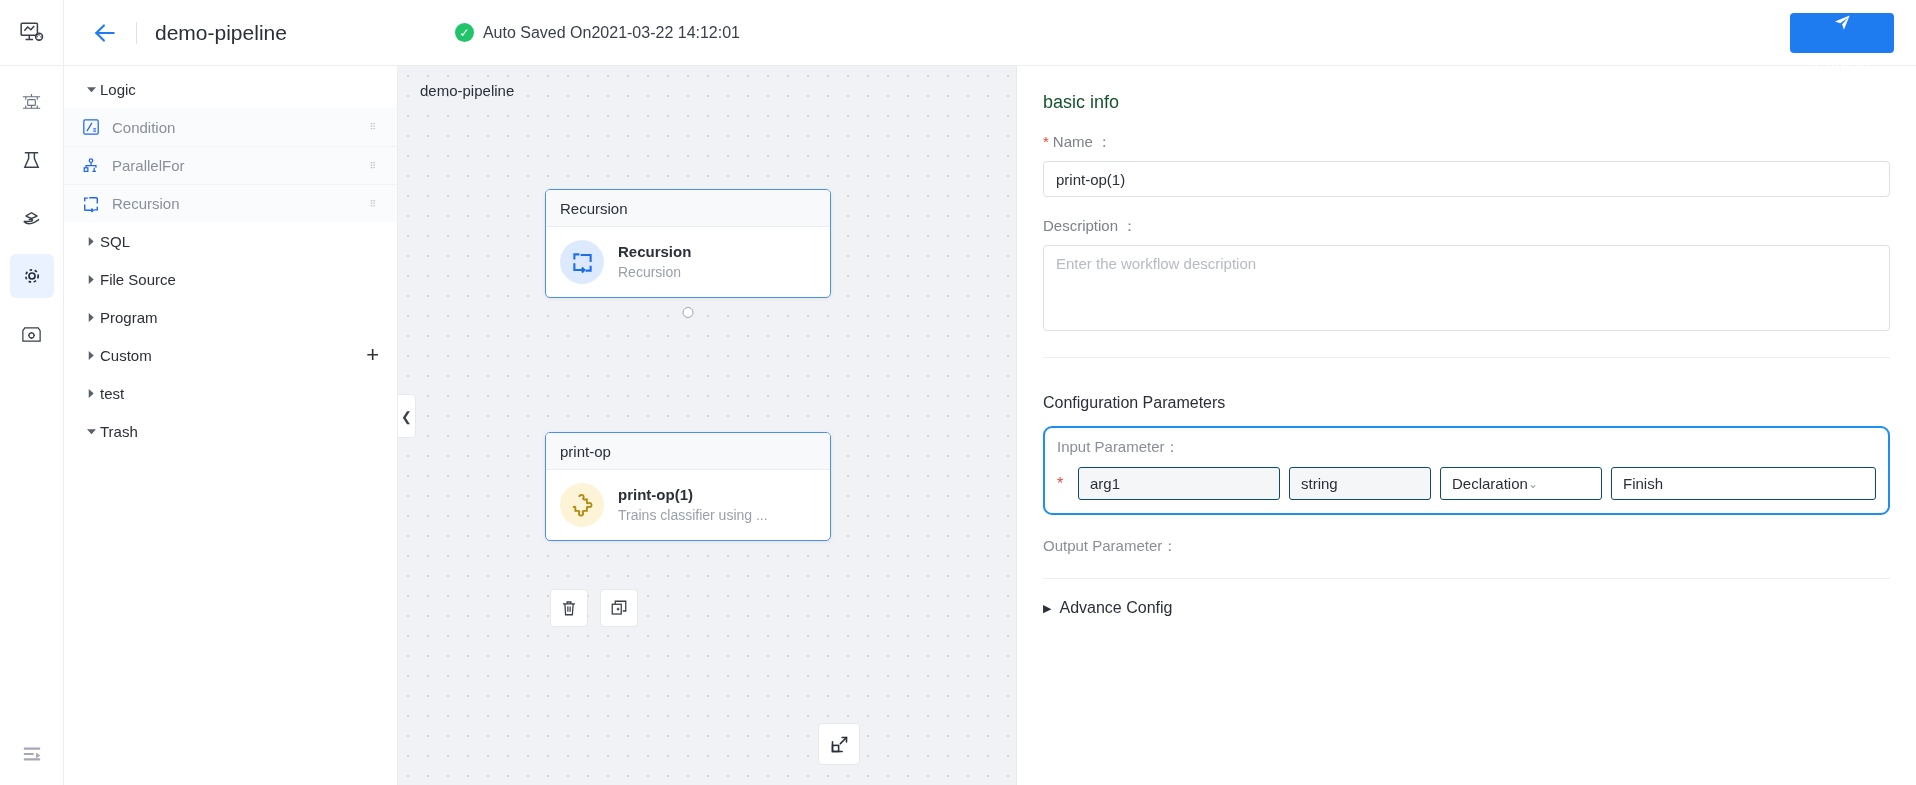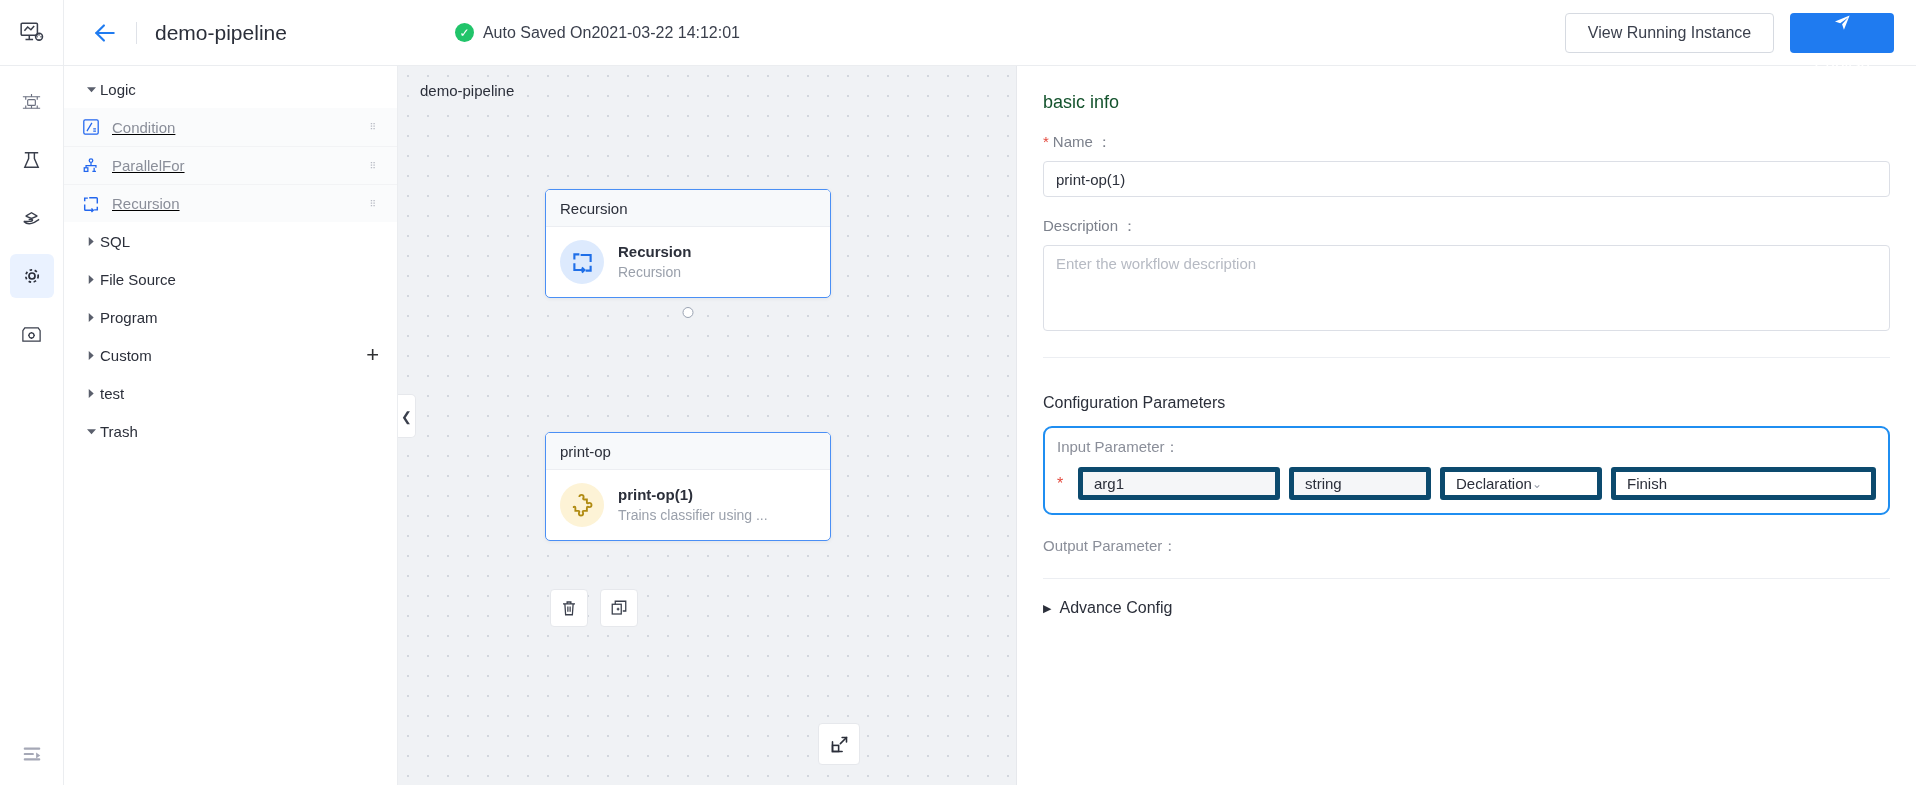--- a/index.html
+++ b/index.html
@@ -47,21 +47,21 @@
   .search-ico { color: #a8abb5; display:flex; }
 
   .tree { flex: 1; overflow: hidden; padding-top: 4px; }
   .tree-group {
     height: 38px; display: flex; align-items: center; padding: 0 18px;
     font-size: 15px; color: #2b2f3a; cursor: pointer; position: relative;
   }
   .caret { width: 18px; display:flex; align-items:center; justify-content:center; color:#5a5f6c; }
   .tree-leaf {
     height: 38px; display:flex; align-items:center; padding: 0 18px 0 18px;
-    cursor: grab; position: relative; background: #fafbfc; text-decoration: underline;
+    cursor: grab; position: relative; background: #fafbfc;
   }
   .tree-leaf + .tree-leaf { border-top: 1px solid #f2f3f5; }
   .leaf-ico { width: 26px; display:flex; align-items:center; color:#2266ee; }
   .leaf-label { font-size: 15px; color: #8a8e99; margin-left: 4px; }
   .drag-dots { position: absolute; right: 20px; top: 50%; transform: translateY(-50%);
                color:#b8bbc4; letter-spacing: 1px; line-height: 7px; font-size: 9px; }
   .plus-btn { position:absolute; right: 18px; top: 50%; transform: translateY(-50%);
               font-size: 22px; color:#303133; line-height: 1; cursor: pointer; }
 
   
@@ -164,21 +164,21 @@
     padding: 9px 12px; font-size: 15px; color:#2b2f3a; outline:none; resize: none;
     font-family:"Liberation Sans", sans-serif;
   }
   .txt-area::placeholder, .txt-input::placeholder { color:#b6bac3; }
   .sec-divider { height:1px; background:#eceef2; margin: 22px 0 0 0; }
   .cfg-title { font-size: 16px; color:#2b2f3a; margin: 36px 0 14px 0; }
   .param-box { border: 2.5px solid #1f8ef1; border-radius: 9px; padding: 10px 12px 13px 12px; }
   .param-label { font-size: 15px; color:#8a8e99; margin-bottom: 10px; }
   .param-row { display:flex; align-items:center; gap: 9px; }
   .star { color:#e4483c; font-size: 16px; width: 12px; flex:0 0 12px; }
-  .p-input { height: 33px; border:5px solid #0c4a6e; border-radius:3px; background:#f5f6f8;
+  .p-input { height: 33px; border:1px solid #0c4a6e; border-radius:3px; background:#f5f6f8;
              padding: 0 11px; font-size: 15px; color:#2b2f3a; display:flex; align-items:center; }
   .p-name { flex: 0 0 202px; }
   .p-type { flex: 0 0 142px; }
   .p-select { flex: 0 0 162px; background:#fff; }
   .p-val { flex: 1; background:#fff;text-align:right; }
   .chev { color:#9aa0ab; font-size: 12px; }
   .out-label { font-size: 15px; color:#8a8e99; margin-top: 22px; }
   .adv-divider { height:1px; background:#eceef2; margin: 22px 0 0 0; }
   .advance { display:flex; align-items:center; gap: 8px; font-size: 16px;
              color:#2b2f3a; margin-top: 20px; cursor:pointer; }
@@ -573,21 +573,20 @@
     <span class="vdiv"></span>
     <span class="page-title">demo-pipeline</span>
 
     <span class="saved-wrap">
       <span class="check-badge">✓</span>
       <span class="saved-text">Auto Saved On2021-03-22 14:12:01</span>
     </span>
 
     <span style="flex:1"></span>
 
-    <button class="btn-ghost">View Running Instance</button>
     <button class="btn-primary" style="margin-left:16px;">
       <span>
         <svg width="19" height="19" viewBox="0 0 24 24" fill="currentColor">
           <path d="M21 3 2.5 10.8l6.6 2.2 10-7.3-7.6 8.6 2.3 6.7z"></path>
         </svg>
       </span>
       <span>Publish</span>
     </button>
   </div>
 

